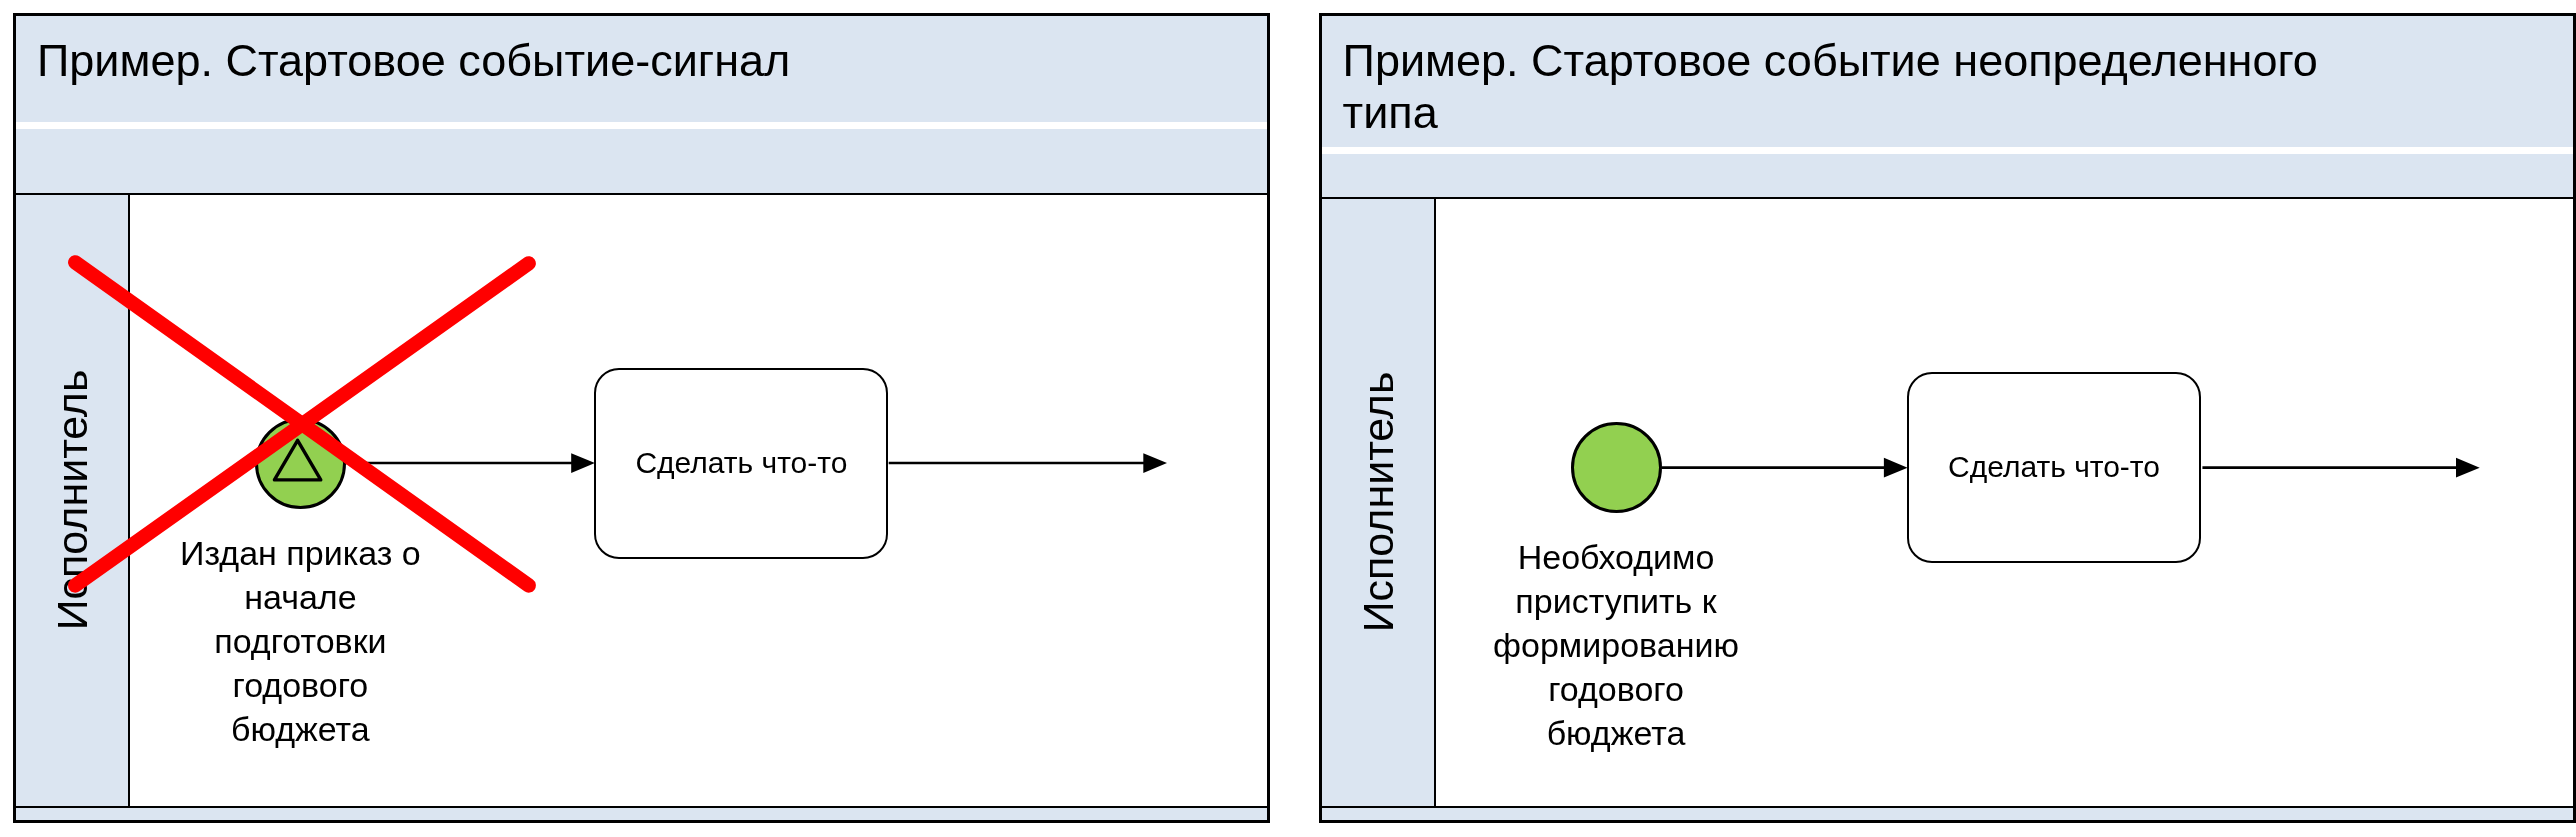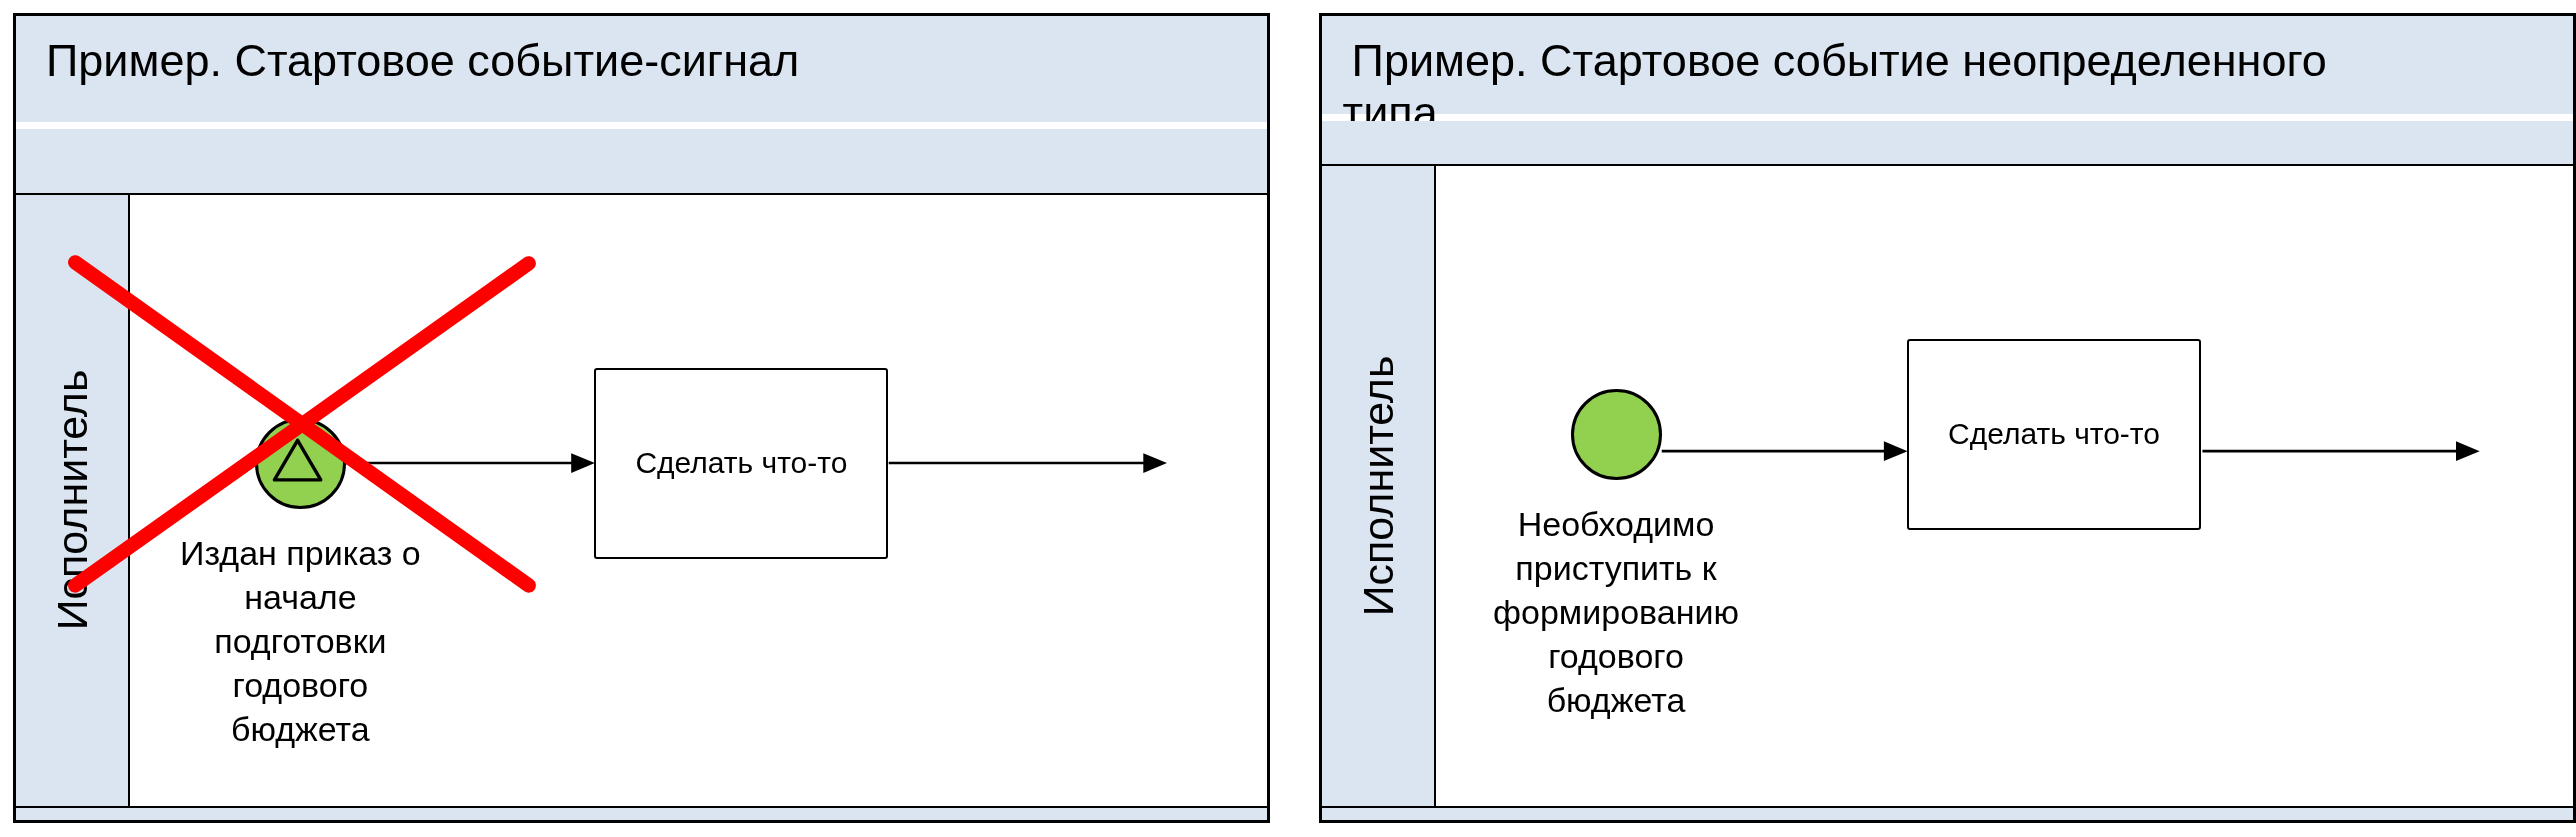--- a/index.html
+++ b/index.html
@@ -27,22 +27,22 @@
 
   .title-bar {
     background: #dbe5f1;
     padding: 18.5px 20.6px 0 20.6px;
     font-size: 45px;
     line-height: 1.15;
     margin-bottom: 6.2px;
     flex: 0 0 auto;
   }
   .panel.left  .title-bar { height: 106px; }
-  .panel.right .title-bar { height: 98px; }
-  .title-text { white-space: pre-line; margin-left: 9px; }
+  .panel.right .title-bar { height: 131px; }
+  .title-text { white-space: pre-line; }
 
   .band {
     background: #dbe5f1;
     flex: 0 0 auto;
   }
   .panel.left  .band { height: 64px; }
   .panel.right .band { height: 43px; }
 
   .main {
     flex: 1 1 auto;
@@ -94,21 +94,21 @@
     font-size: 34px;
     line-height: 1.3;
     text-align: center;
     white-space: pre-line;
     z-index: 2;
   }
   .task {
     position: absolute;
     width: 294px; height: 191px;
     border: 2.6px solid #000;
-    border-radius: 3px;
+    border-radius: 25px;
     background: #ffffff;
     display: flex;
     align-items: center;
     justify-content: center;
     font-size: 30px;
     z-index: 2;
   }
 
   .flow-layer {
     position: absolute;

